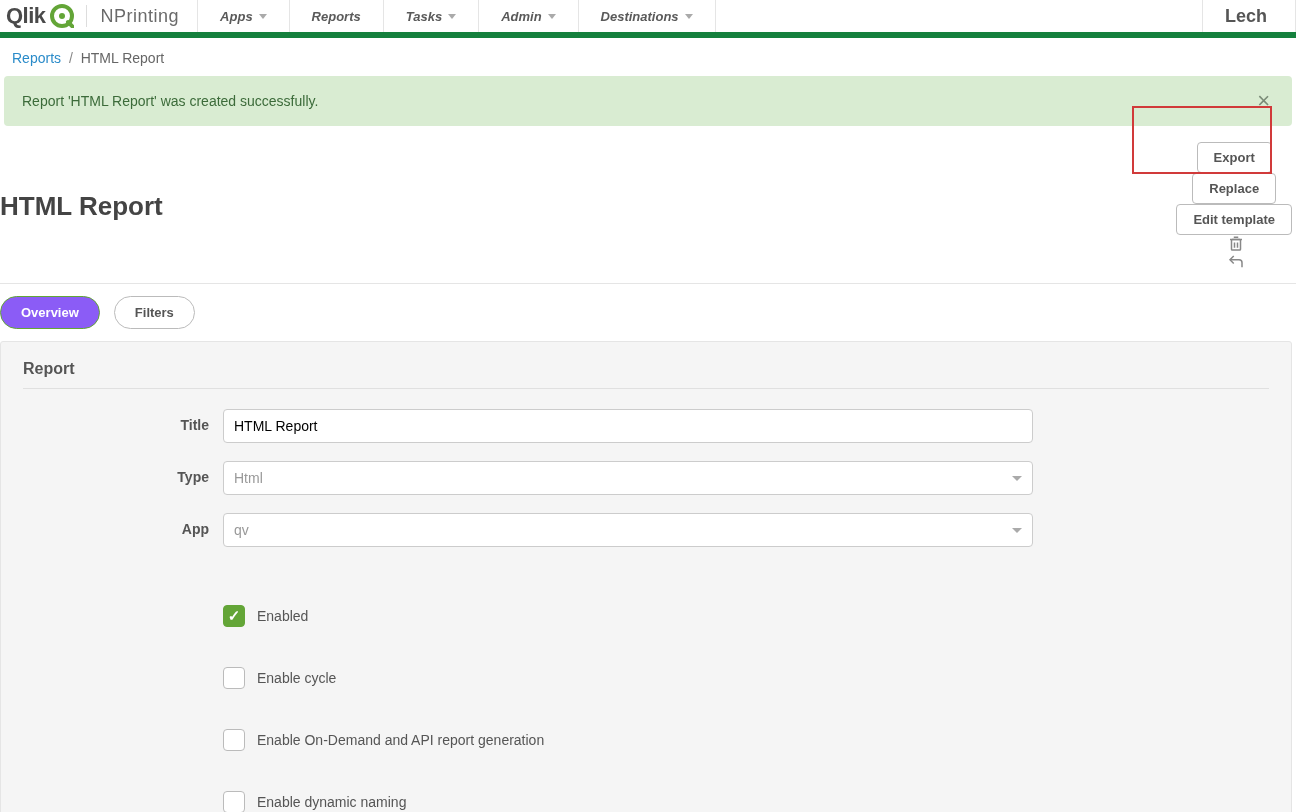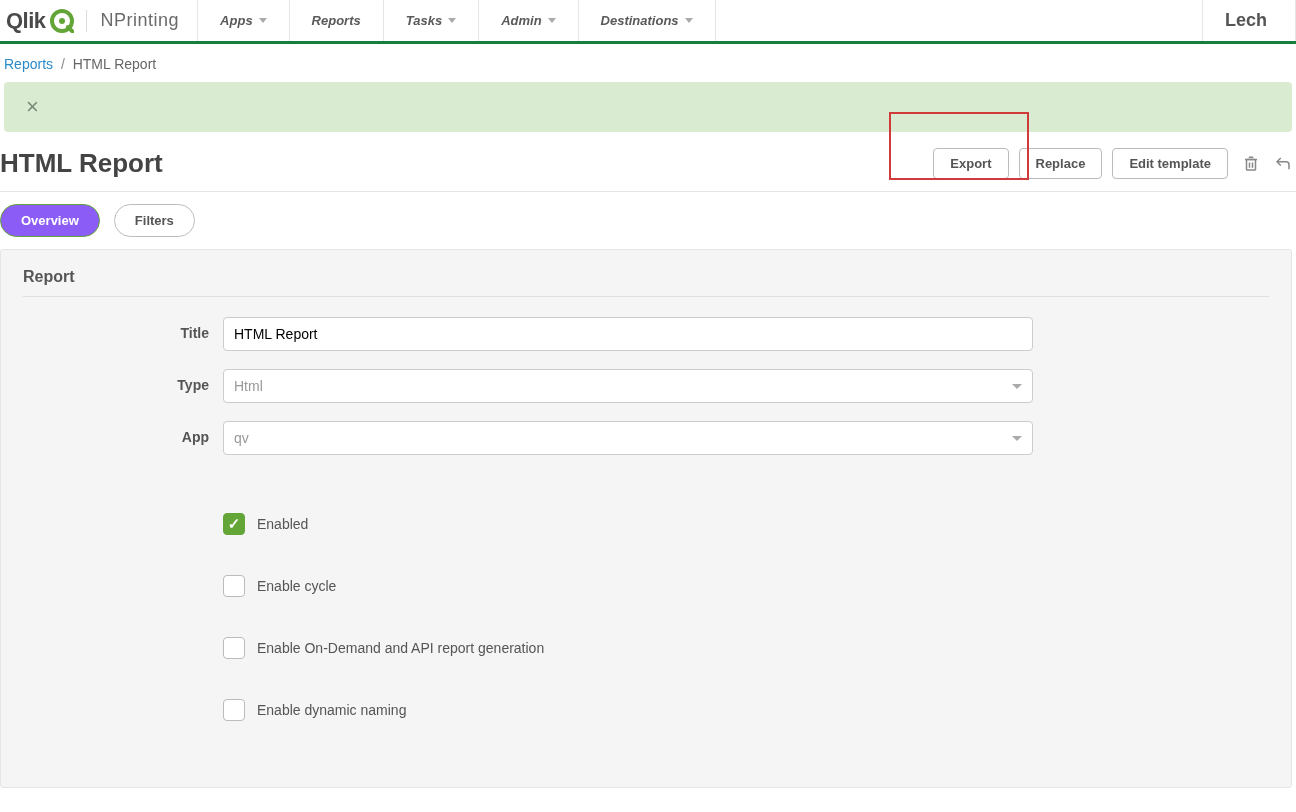--- a/index.html
+++ b/index.html
@@ -6,22 +6,22 @@
   body {
     font-family: Arial, Helvetica, sans-serif;
     font-size: 14px;
     color: #333;
     background: #fff;
     width: 1296px;
   }
   .topnav {
     display: flex;
     align-items: stretch;
-    border-bottom: 3px solid #15803d;
-    height: 44px;
+    border-bottom: 6px solid #15803d;
+    height: 38px;
     justify-content: center;
   }
   .brand {
     display: flex;
     align-items: center;
     padding: 0 18px 0 6px;
     border-right: 1px solid #e5e5e5;
   }
   .brand-qlik {
     font-weight: 700;
@@ -73,21 +73,21 @@
     padding: 0 22px;
     border-left: 1px solid #e5e5e5;
     border-right: 1px solid #e5e5e5;
     color: #555;
     font-weight: 600;
     font-size: 18px;
     cursor: pointer;
     gap: 6px;
   }
   .breadcrumb {
-    padding: 12px 4px 10px 4px;
+    padding: 12px 4px 10px 12px;
     font-size: 14px;
     color: #666;
   }
   .breadcrumb a { color: #2a8bc9; text-decoration: none; cursor: pointer; }
   .breadcrumb .sep { margin: 0 4px; color: #888; }
 
   .alert {
     background: #d9ecd2;
     color: #3c6b3a;
     border-radius: 4px;
@@ -247,21 +247,21 @@
     border-color: #63A537;
     color: #fff;
   }
   .chk.checked::after {
     content: "✓";
     font-size: 15px;
     font-weight: 700;
   }
   .check-label { color: #555; font-size: 14px; }
 
-  .header-actions-wrap { position: relative; display:flex; align-items:center; }
+  .header-actions-wrap { position: relative; display:flex; align-items:center;flex-direction:column; }
 </style>
 </head>
 <body>
 
 <div class="topnav">
   <div class="brand">
     <span class="brand-qlik">Qlik</span>
     <span class="brand-circle">
       <svg viewBox="0 0 24 24">
           <circle cx="12" cy="12" r="10" fill="none" stroke="#63A537" stroke-width="4"></circle>
@@ -301,20 +301,21 @@
   </div>
 </div>
 
 <div class="breadcrumb">
   <a>Reports</a>
   <span class="sep">/</span>
   <span>HTML Report</span>
 </div>
 
 <div class="alert">
+  <span>Report 'HTML Report' was created successfully.</span>
   <span class="close">×</span>
 </div>
 
 <div class="page-header">
   <div class="page-title">HTML Report</div>
   <div class="header-actions-wrap">
     <button class="btn">Export</button>
     <button class="btn">Replace</button>
     <button class="btn">Edit template</button>
     <span class="icon-btn" title="Delete">

